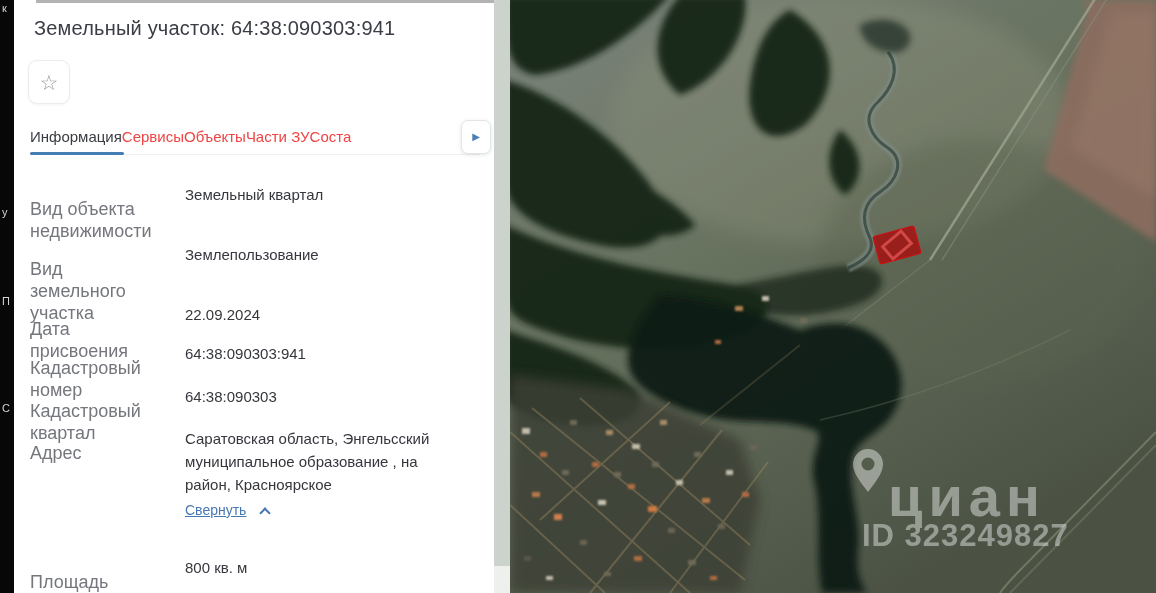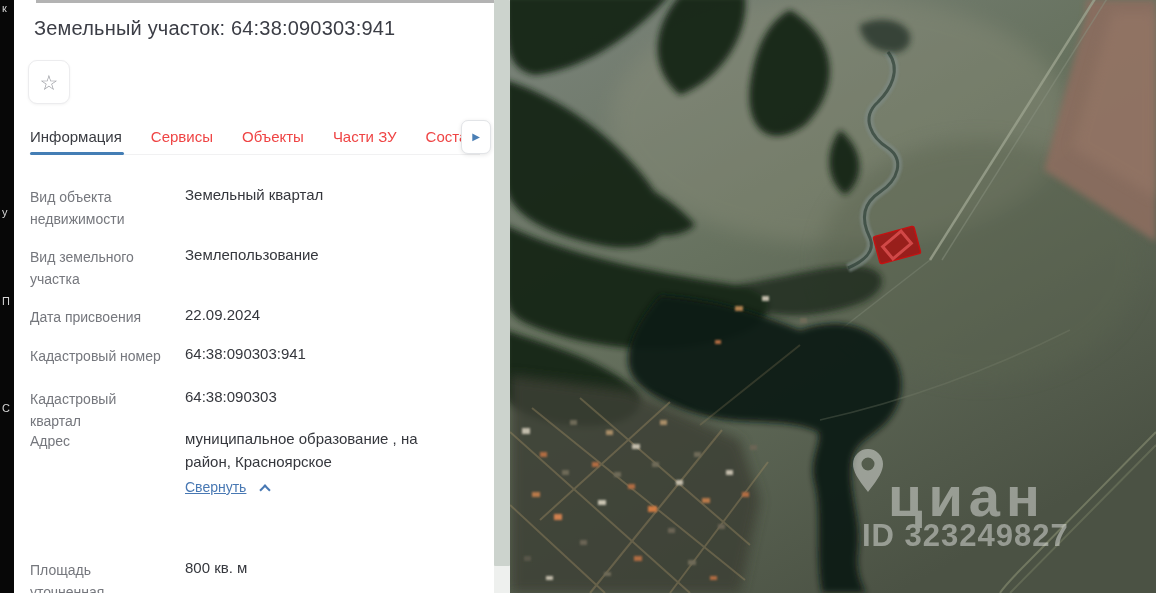--- a/index.html
+++ b/index.html
@@ -12,33 +12,33 @@
   .frag{position:absolute;left:2px;font-size:11px;color:#d6d6d6;line-height:12px}
 
   
   .panel{position:absolute;left:14px;top:0;width:480px;height:593px;background:#fff;z-index:4}
   .panel-top-edge{position:absolute;left:22px;top:0;width:458px;height:3px;background:#b3b3b3}
   .title{position:absolute;left:20px;top:17px;font-size:20px;color:#3b3d45;letter-spacing:.2px;white-space:nowrap}
   .fav{position:absolute;left:14px;top:60px;width:42px;height:44px;border:1px solid #ececee;border-radius:9px;
        background:#fff;box-shadow:0 1px 3px rgba(0,0,0,.05);display:flex;align-items:center;justify-content:center;cursor:pointer}
   .fav .star{font-size:21px;color:#97999f;line-height:1}
 
-  .tabs{position:absolute;left:16px;top:118px;width:464px;height:37px;display:flex;gap:29px;align-items:center;
+  .tabs{position:absolute;left:16px;top:118px;width:464px;height:37px;display:flex;align-items:center;
         white-space:nowrap;overflow:hidden}
   .tab{font-size:15px;color:#ef4444;cursor:pointer;flex:0 0 auto}
   .tab.active{color:#3a3c42}
   .tabs-divider{position:absolute;left:16px;top:154px;width:450px;height:1px;background:#f1f1f2}
   .tab-underline{position:absolute;left:16px;top:152px;width:94px;height:3px;background:#447eb5;border-radius:2px}
   .tabs-scroll-btn{position:absolute;left:447px;top:120px;width:30px;height:34px;background:#fff;border:1px solid #e2e4e7;
         border-radius:7px;box-shadow:0 1px 4px rgba(0,0,0,.10);display:flex;align-items:center;justify-content:center;
         cursor:pointer;z-index:2}
   .tabs-scroll-btn .arr{font-size:10px;color:#4a7fb5;line-height:1}
 
   .row{position:absolute;left:0;width:100%;height:0}
-  .row .lbl{position:absolute;left:16px;top:0;width:132px;font-size:14px;line-height:22px;color:#75777d}
+  .row .lbl{position:absolute;left:16px;top:12px;width:132px;font-size:18px;line-height:22px;color:#75777d}
   .row .val{position:absolute;left:171px;top:-3px;width:294px;font-size:15px;line-height:23px;color:#35373d}
   .collapse{display:flex;align-items:center;gap:15px;margin-top:3px;font-size:14px;color:#4878b3;cursor:pointer}
   .collapse .txt{text-decoration:underline}
   .chev-up{width:8px;height:8px;border-left:2px solid #4878b3;border-top:2px solid #4878b3;
            transform:rotate(45deg);margin-top:4px}
 
   
   .scrollbar{position:absolute;left:494px;top:0;width:16px;height:593px;background:#eef0ee;z-index:6}
   .scroll-thumb{position:absolute;left:0;top:0;width:16px;height:566px;background:#ccd3cd;border-radius:1px}
 
@@ -101,20 +101,21 @@
     </div>
 
     <div class="row" style="top:388px">
       <div class="lbl">Кадастровый квартал</div>
       <div class="val">64:38:090303</div>
     </div>
 
     <div class="row" style="top:430px">
       <div class="lbl">Адрес</div>
       <div class="val">
+        <div>Саратовская область, Энгельсский</div>
         <div>муниципальное образование , на</div>
         <div>район, Красноярское</div>
         <div class="collapse">
           <span class="txt">Свернуть</span>
           <span class="chev-up"></span>
         </div>
       </div>
     </div>
 
     <div class="row" style="top:559px">

